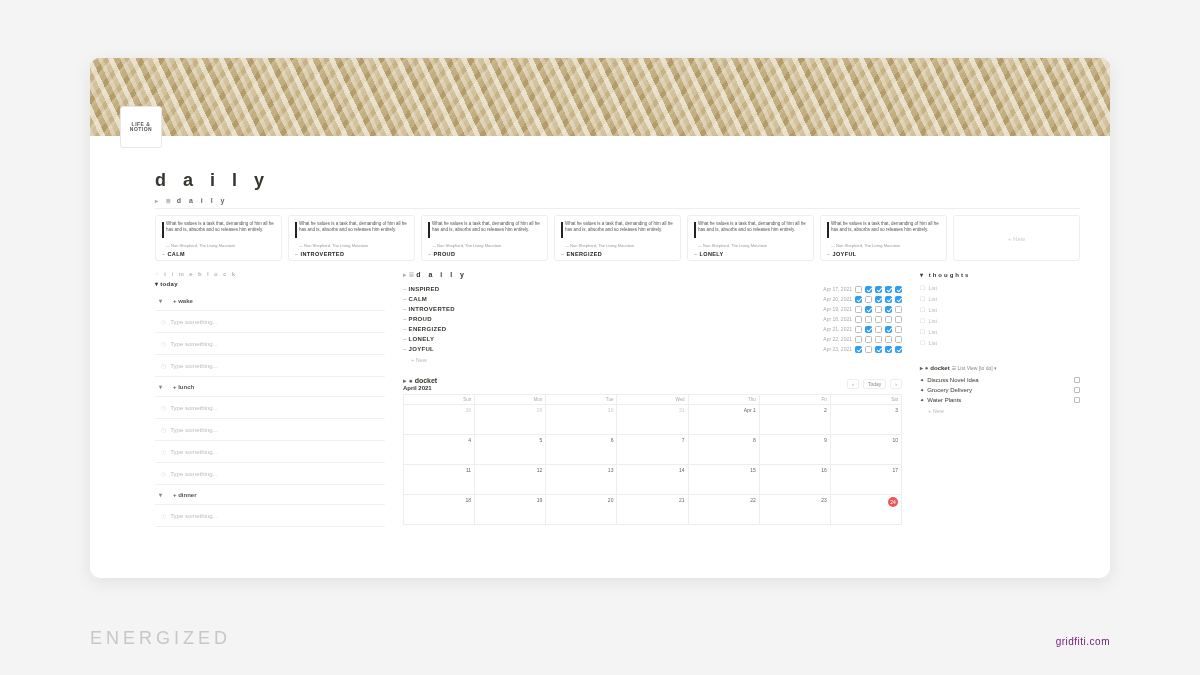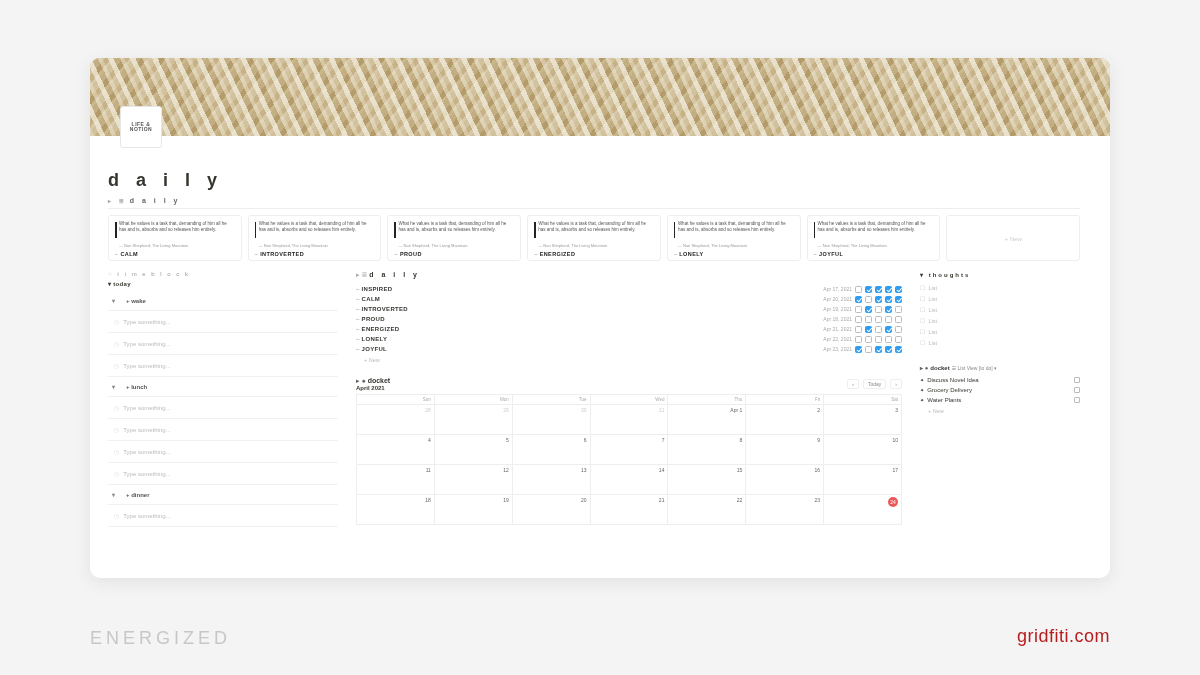--- a/index.html
+++ b/index.html
@@ -38,21 +38,21 @@
     position: absolute;
     left: 30px; top: 48px;
     width: 42px; height: 42px;
     background: #fff;
     border: 1px solid #e6e6e6;
     border-radius: 3px;
     display:flex; align-items:center; justify-content:center;
     z-index: 3;
   }
   .page-icon span { font-size: 5px; line-height: 1.1; text-align:center; letter-spacing:0.5px; font-weight:600; color:#555; display:block;}
-  .page-body { padding: 28px 30px 10px 18px; font-size: 8px; color:#37352f; }
+  .page-body { padding: 28px 30px 10px 18px; font-size: 8px; color:#37352f;margin-left:47px; }
   .page-title { font-size: 18px; font-weight: 700; letter-spacing: 6px; margin: 6px 0 6px 0; }
   .small-head { font-size: 7px; letter-spacing: 3px; font-weight:600; color:#666; margin-bottom:4px; display:flex; align-items:center; gap:3px;}
   .small-head::before{content:"▸ ≣"; font-size:6px; color:#aaa;}
   hr.divider { border: none; border-top: 1px solid #eee; margin: 4px 0 6px; }
 
   .gallery-row { display:flex; gap:6px; margin-bottom: 10px;}
   .card {
     flex: 1;
     border: 1px solid #eee;
     border-radius: 3px;
@@ -119,21 +119,21 @@
   .dk-head{font-size:6px; font-weight:700; margin:16px 0 4px; display:flex; align-items:center; gap:2px; white-space:nowrap;}
   .dk-head .view{font-size:5px; font-weight:400; color:#888;}
   .dk-head::before{content:"▸ ● "; color:#666;}
   .dk-row{display:flex; justify-content:space-between; align-items:center; font-size:6px; padding:2px 0;}
   .dk-row .nm{display:flex; gap:3px; align-items:center;}
   .dk-row .nm::before{content:"✦"; font-size:5px;}
   .dk-row .box{width:6px; height:6px; border:1px solid #bbb; border-radius:1px;}
 
   
   .brand-left{position:absolute; left:90px; bottom:26px; font-size:18px; letter-spacing:4px; color:#c7c7c7; font-weight:500;}
-  .brand-right{position:absolute; right:90px; bottom:28px; font-size:18px; color:#b91c1c; letter-spacing:0.5px;}
+  .brand-right{position:absolute; right:90px; bottom:28px; font-size:10px; color:#701a75; letter-spacing:0.5px;}
 </style>
 </head>
 <body>
 
 <div class="screenshot">
   <div class="cover"></div>
   <div class="page-icon">
     <span>LIFE &amp; NOTION</span>
   </div>
 

